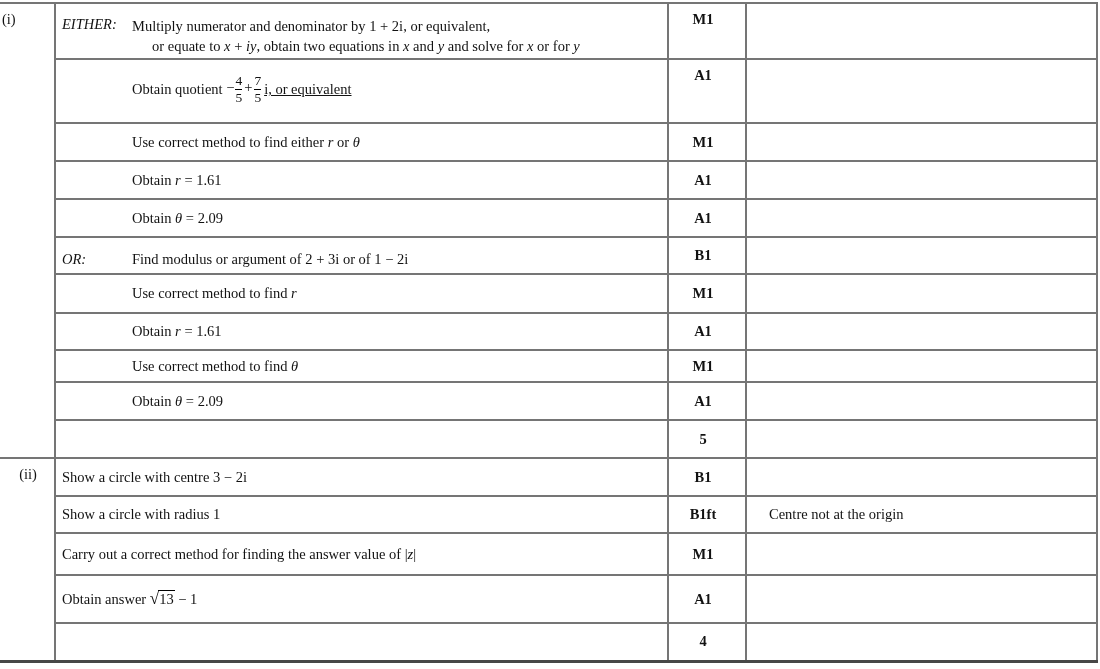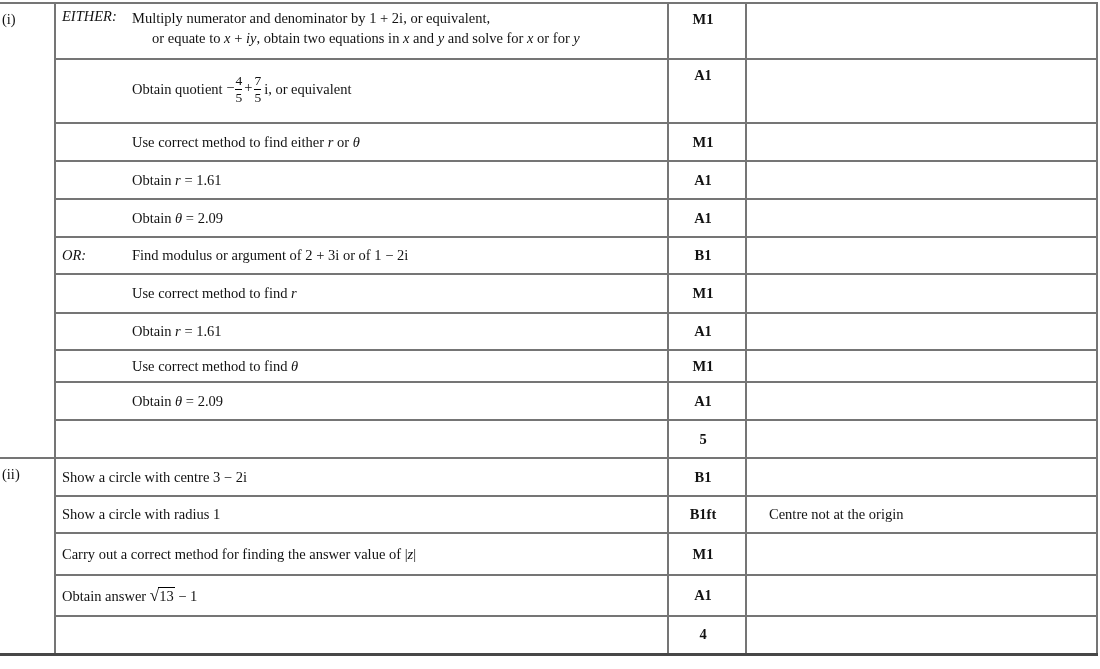--- a/index.html
+++ b/index.html
@@ -27,27 +27,27 @@
     padding:0;
     vertical-align:middle;
     overflow:hidden;
   }
   
   td.lab{border-left:none;}
   td.lab{
     vertical-align:top;
     padding:7px 0 0 2px;
   }
-  td.lab2{border-bottom:3px solid var(--heavy);}
+  td.lab2{border-bottom:3px solid var(--heavy);text-align:center;}
   tr.last td{border-bottom:3px solid var(--heavy);}
   
   td.c{padding-left:76px;padding-right:6px;}
   td.c.flush{padding-left:6px;margin-left:22px;}
   td.c.pref{padding-left:6px;}
-  .prefrow{display:flex;align-items:flex-start;}
+  .prefrow{display:flex;align-items:flex-start;margin-top:8px;}
   .prefix{flex:0 0 70px;font-style:italic;}
   td.c.top{vertical-align:top;padding-top:4px;}
   .l1,.l2{line-height:20px;}
   .l2{margin-left:20px;}
   .it{font-style:italic;}
   
   td.m{
     text-align:center;
     padding-right:8px;
     font-weight:bold;
@@ -62,21 +62,21 @@
     text-align:center;
     vertical-align:middle;
     font-size:13.5px;
     line-height:1.12;
     margin:0 1px;
     position:relative;top:-2px;
   }
   .frac .den{border-top:1px solid #000;}
   .plus{margin:0 1px;position:relative;top:-2px;}
   .mino{position:relative;top:-2px;}
-  .fr-rest{margin-left:2px;}
+  .fr-rest{margin-left:2px;text-decoration:underline;}
   
   .sqrt{white-space:nowrap;}
   .rsign{font-size:1.18em;}
   .radicand{border-top:1.4px solid #000;padding:0 1px;margin-left:-1px;}
 </style>
 </head>
 <body>
 
 <div class="sheet">
 <table class="ms">
@@ -188,21 +188,21 @@
     <td class="m">B1ft</td>
     <td class="k">Centre not at the origin</td>
   </tr>
 
   <tr style="height:42px">
     <td class="c flush"><span>Carry out a correct method for finding the answer value of </span><span>|</span><span class="it">z</span><span>|</span></td>
     <td class="m">M1</td>
     <td class="k"></td>
   </tr>
 
-  <tr style="height:41px">
+  <tr style="height:48px">
     <td class="c flush">
       <span>Obtain answer </span><span class="sqrt"><span class="rsign">√</span><span class="radicand">13</span></span><span> − 1</span>
     </td>
     <td class="m">A1</td>
     <td class="k"></td>
   </tr>
 
   <tr style="height:38px" class="last">
     <td class="c flush"></td>
     <td class="m">4</td>

